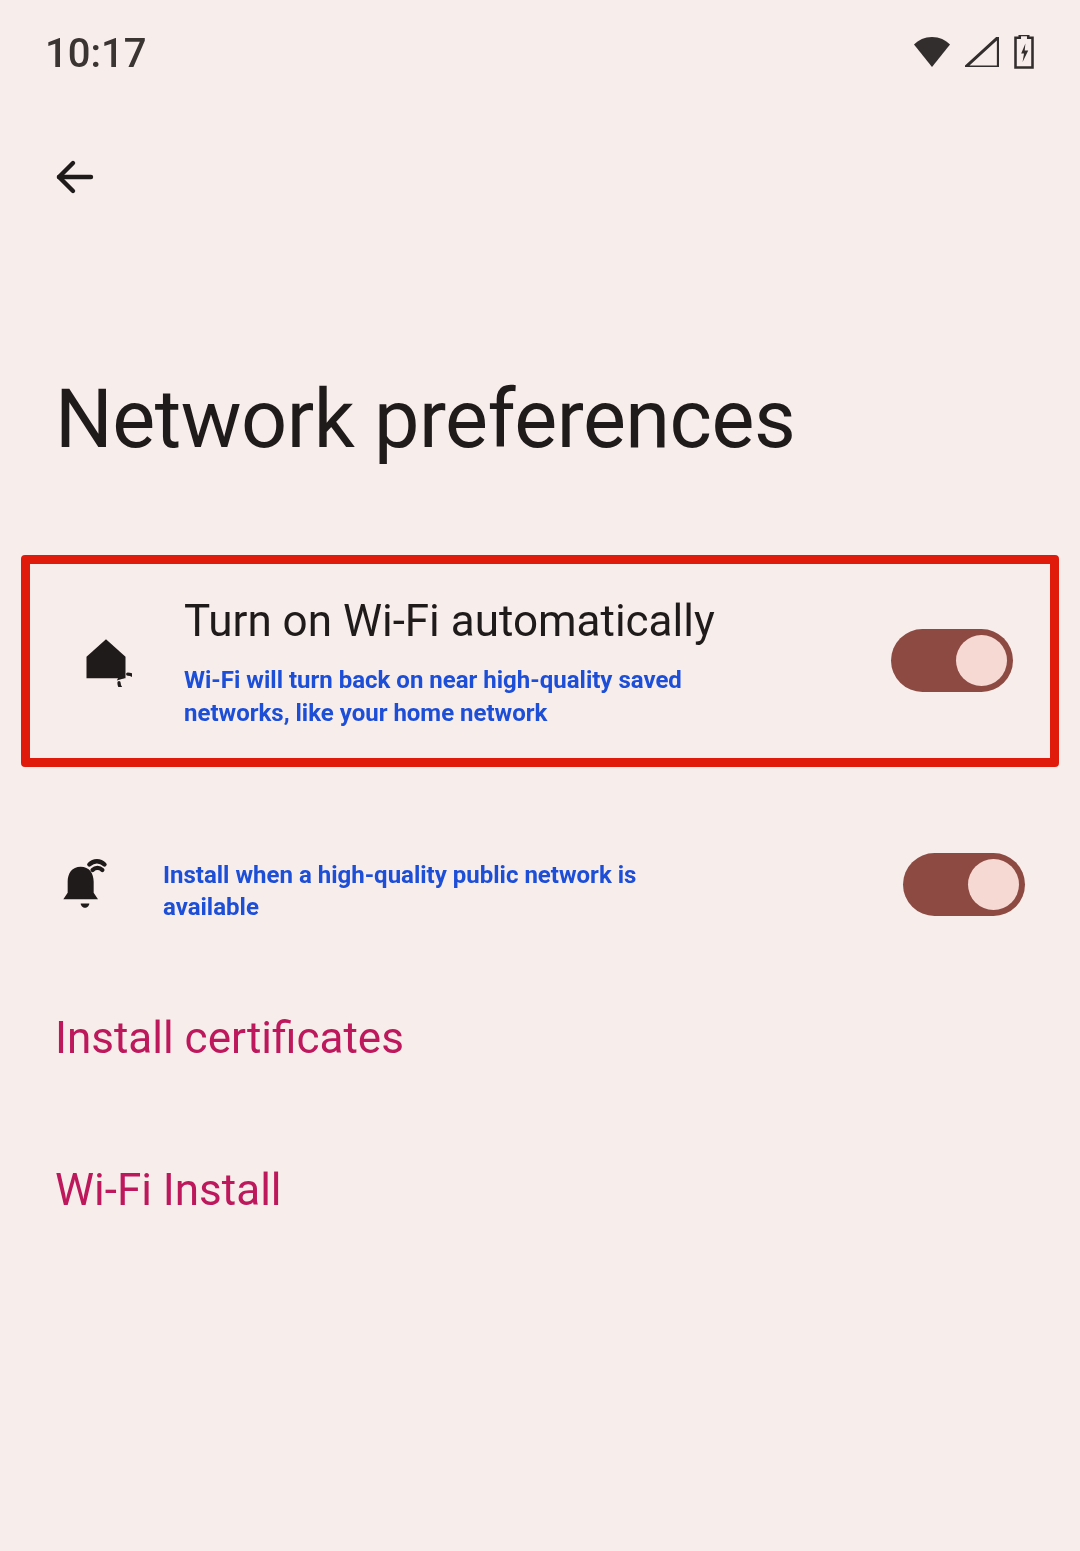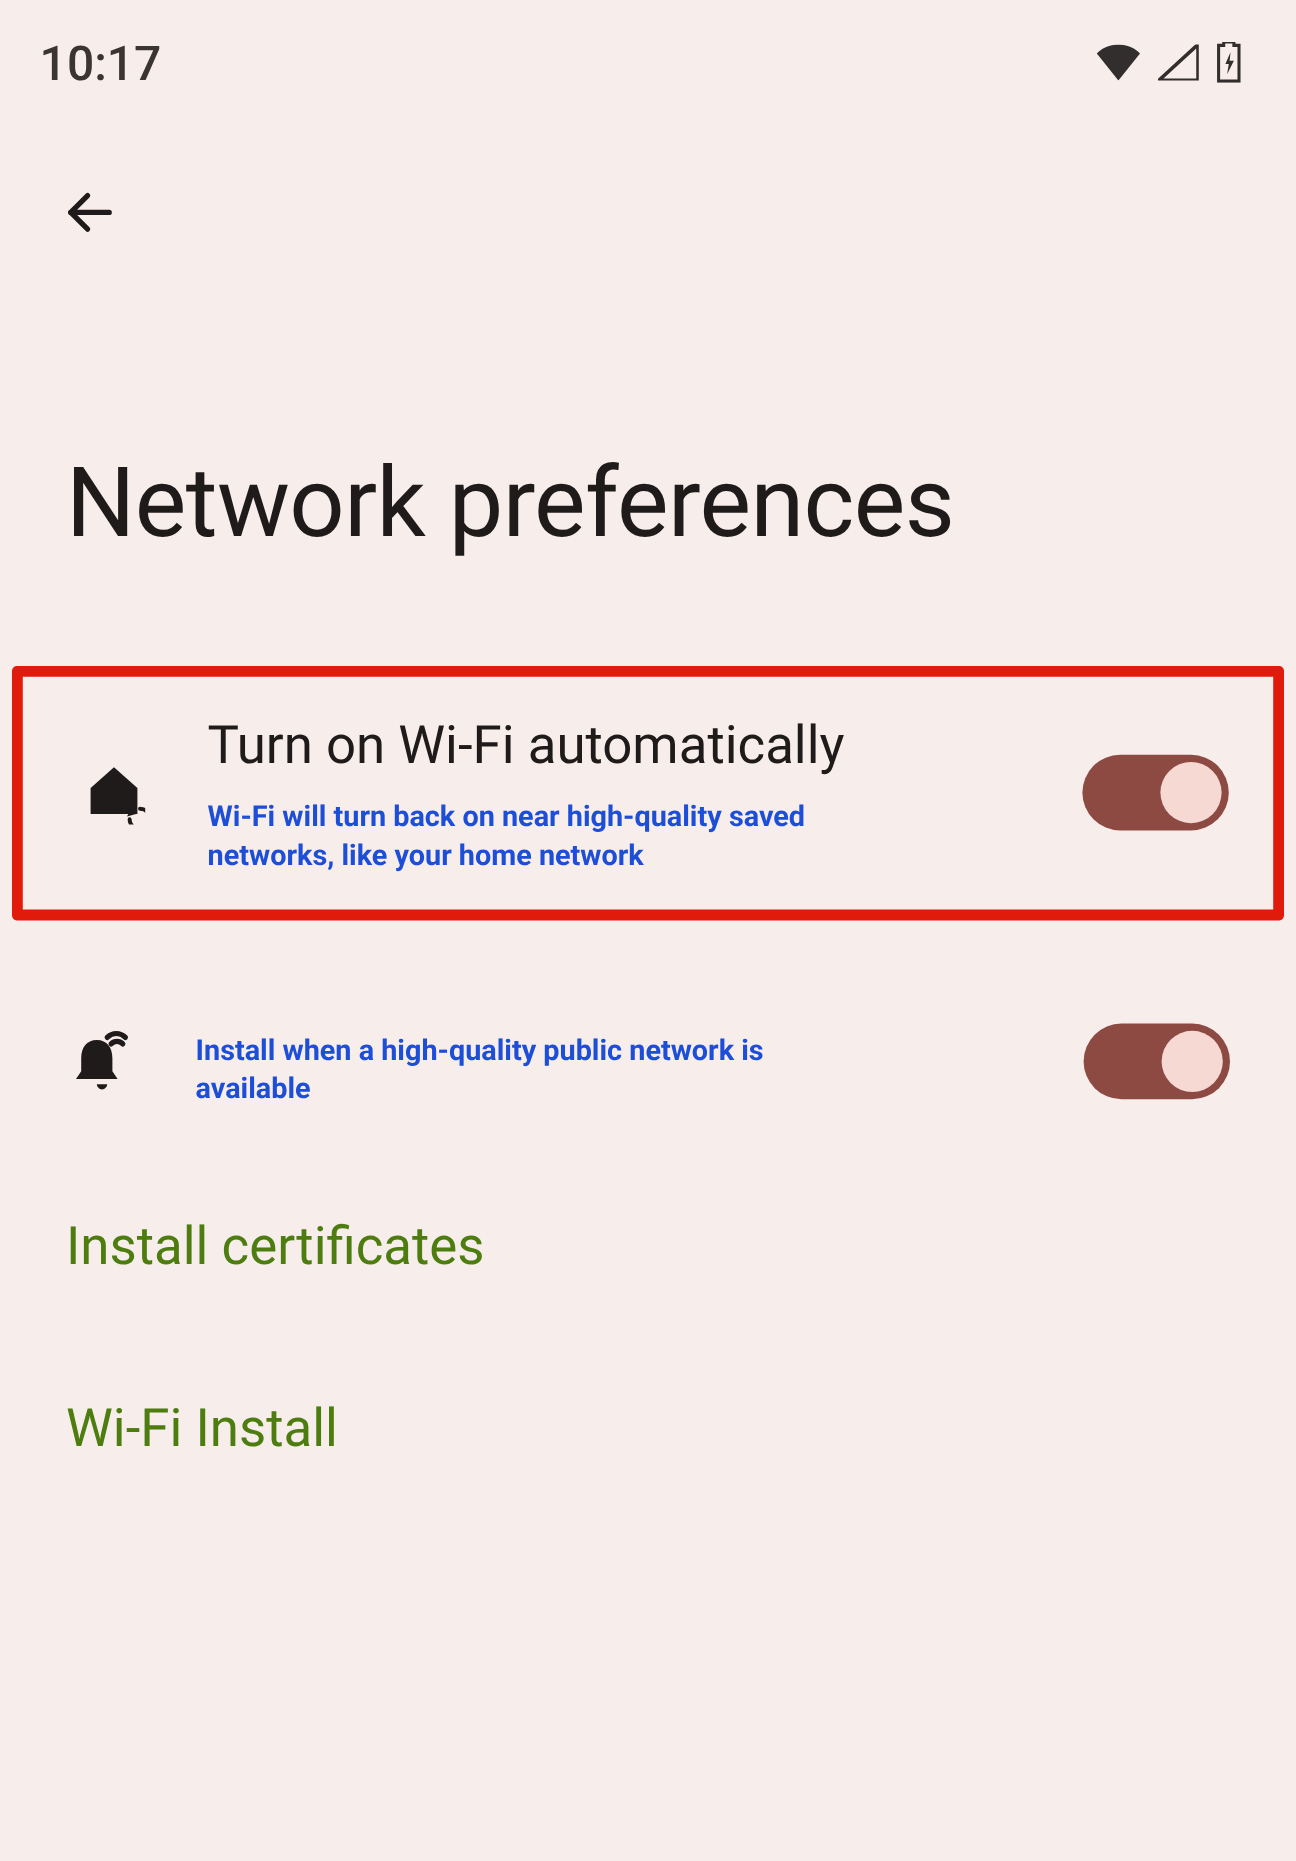--- a/index.html
+++ b/index.html
@@ -12,21 +12,21 @@
       height: 1551px;
       background-color: #f7edeb;
       font-family: Roboto, -apple-system, BlinkMacSystemFont, sans-serif;
       color: #1f1b1a;
       overflow: hidden;
     }
     .status-bar {
       display: flex;
       justify-content: space-between;
       align-items: center;
-      padding: 30px 45px 20px 33px;
+      padding: 30px 45px 20px 45px;
       text-align: center;
     }
     .status-time {
       font-size: 40px;
       font-weight: 500;
       color: #3a3433;
     }
     .status-icons {
       display: flex;
       align-items: center;
@@ -53,21 +53,21 @@
     }
     .setting-row {
       display: flex;
       align-items: center;
       padding: 38px 55px 38px 55px;
       position: relative;
     }
     .setting-row.highlighted {
       border: 9px solid #e11b0c;
       border-radius: 4px;
-      margin: 0 10px;
+      margin: 0 21px;
       padding: 29px 37px 29px 46px;
     }
     .setting-icon {
       width: 60px;
       min-width: 60px;
       display: flex;
       align-items: center;
       justify-content: center;
       margin-right: 48px;
     }
@@ -107,21 +107,21 @@
       border-radius: 50%;
       top: 6px;
       right: 6px;
     }
     .simple-row {
       padding: 50px 55px;
     }
     .simple-title {
       font-size: 44px;
       font-weight: 400;
-      color: #4d7c0f;
+      color: #be185d;
     }
     .row-gap {
       height: 40px;
     }
   </style>
 </head>
 <body>
 
 <div class="status-bar">
   <div class="status-time">10:17</div>

